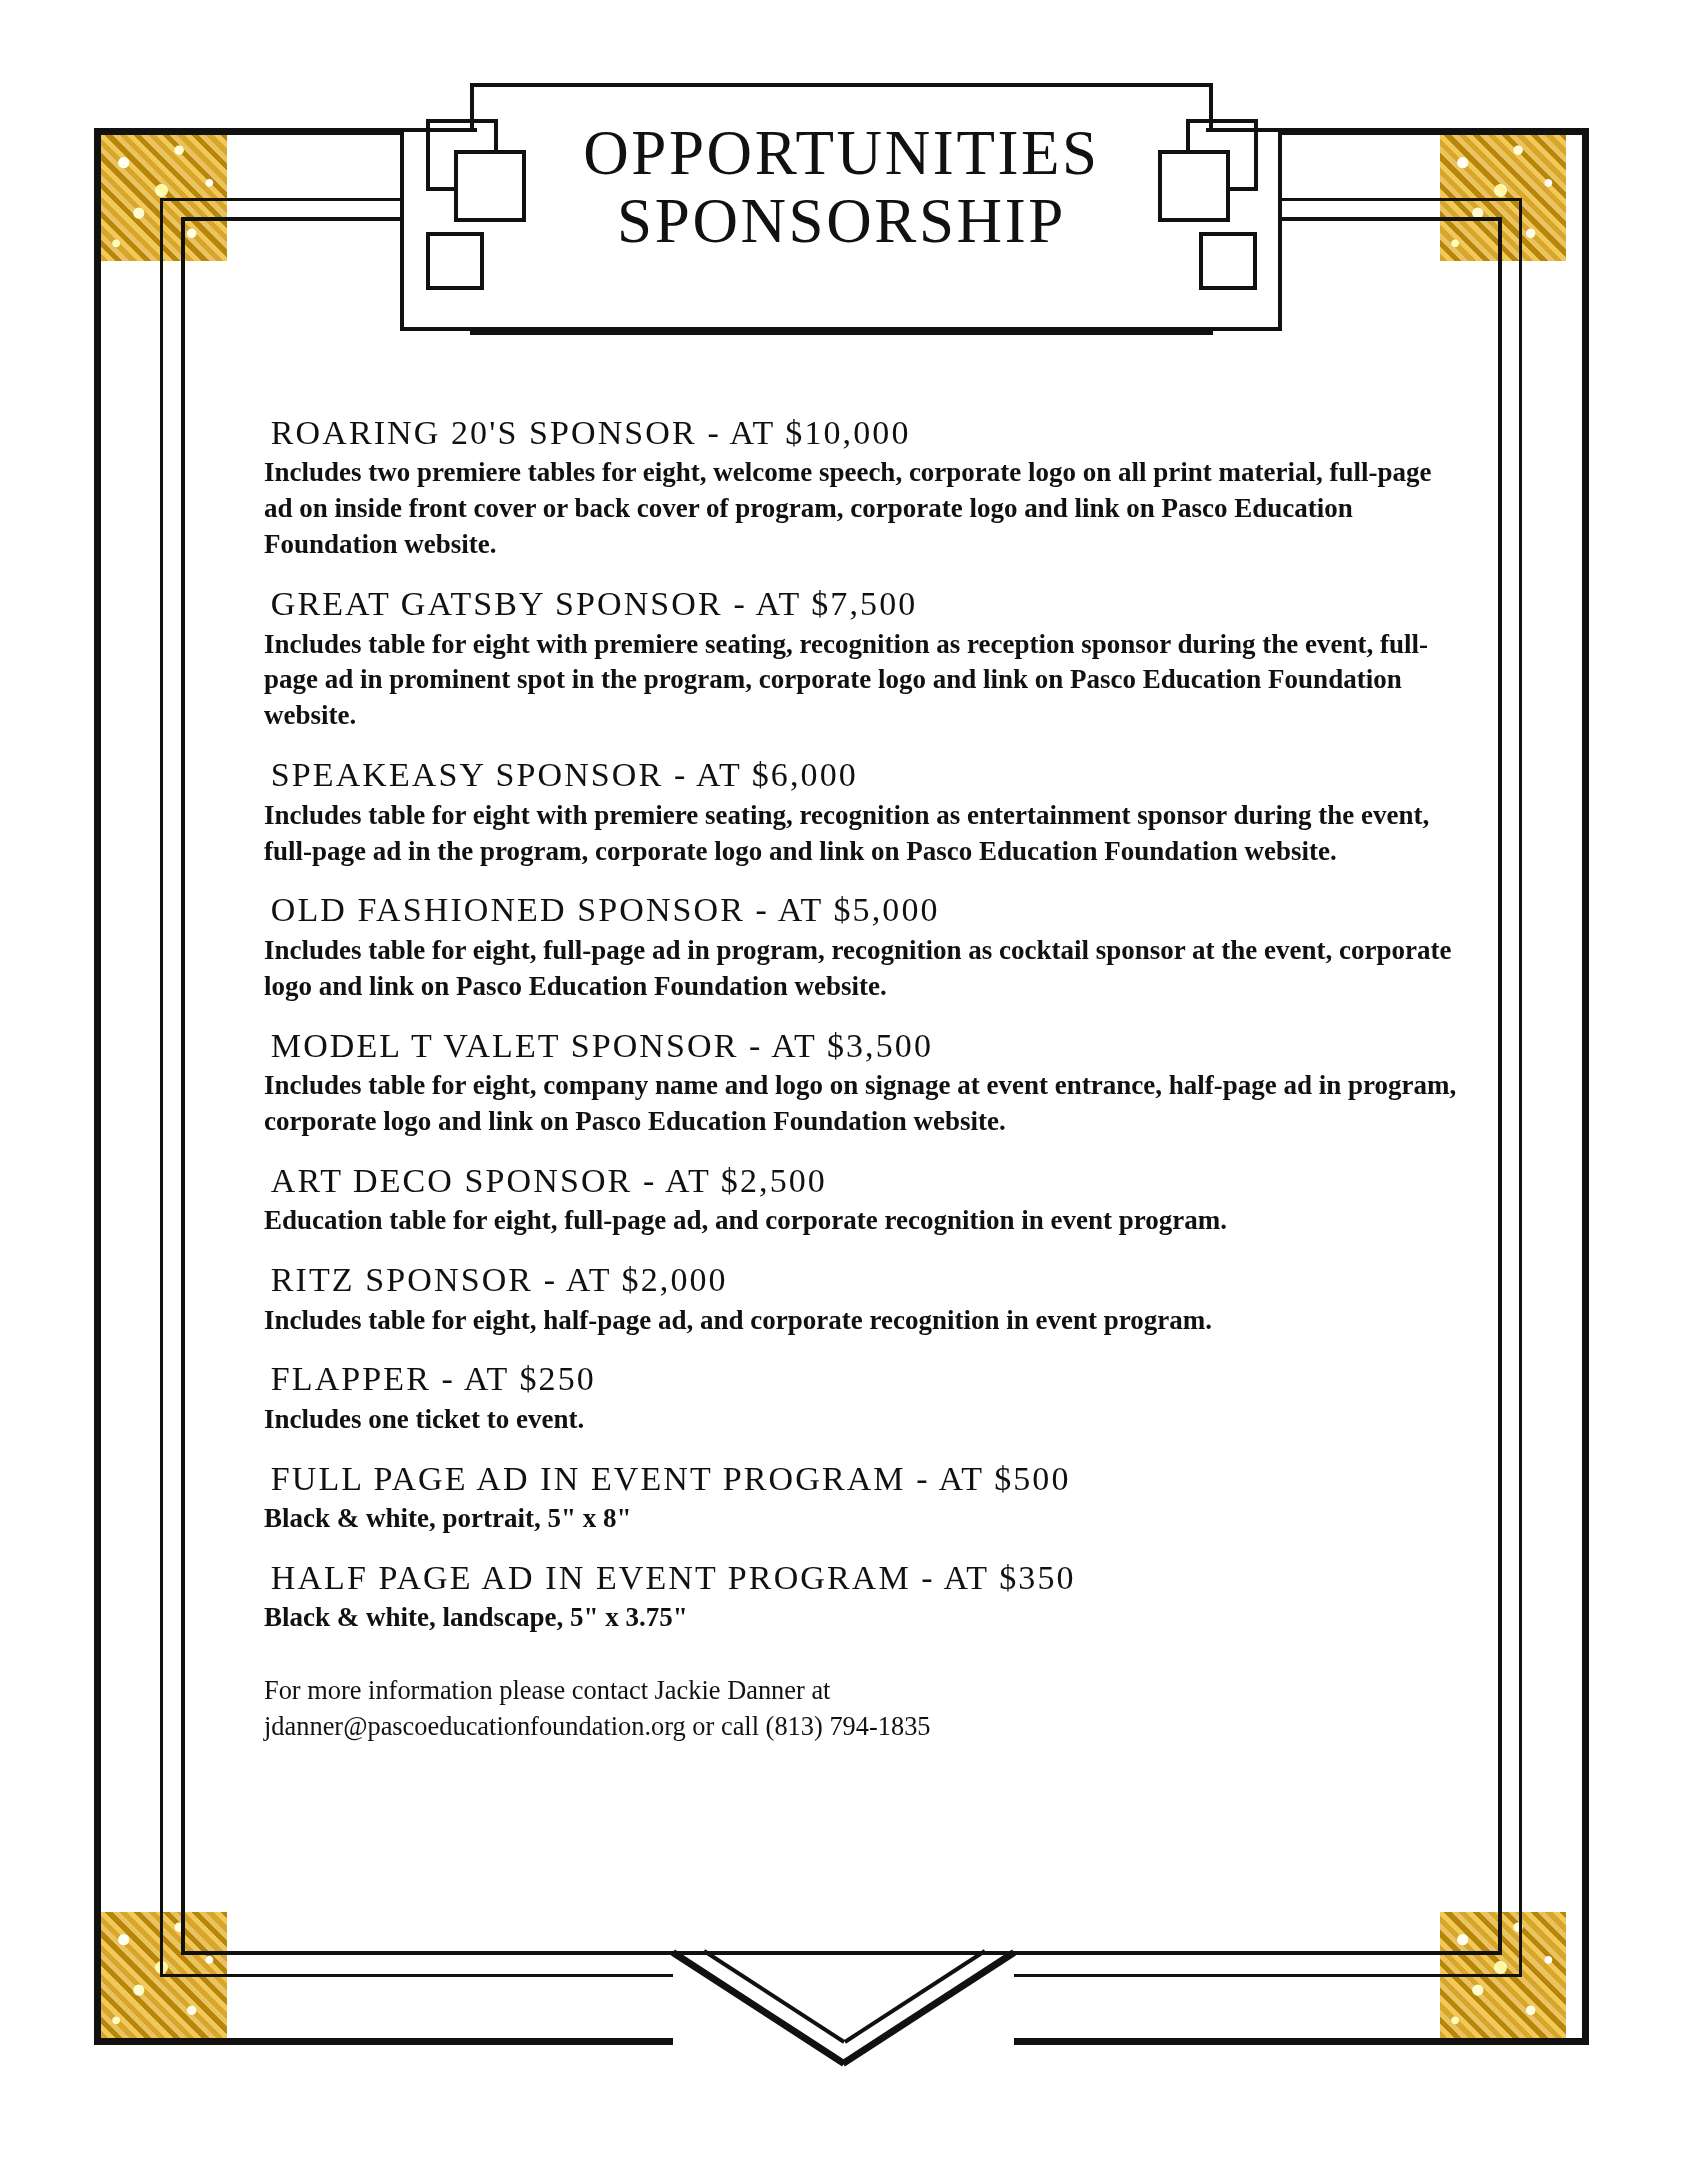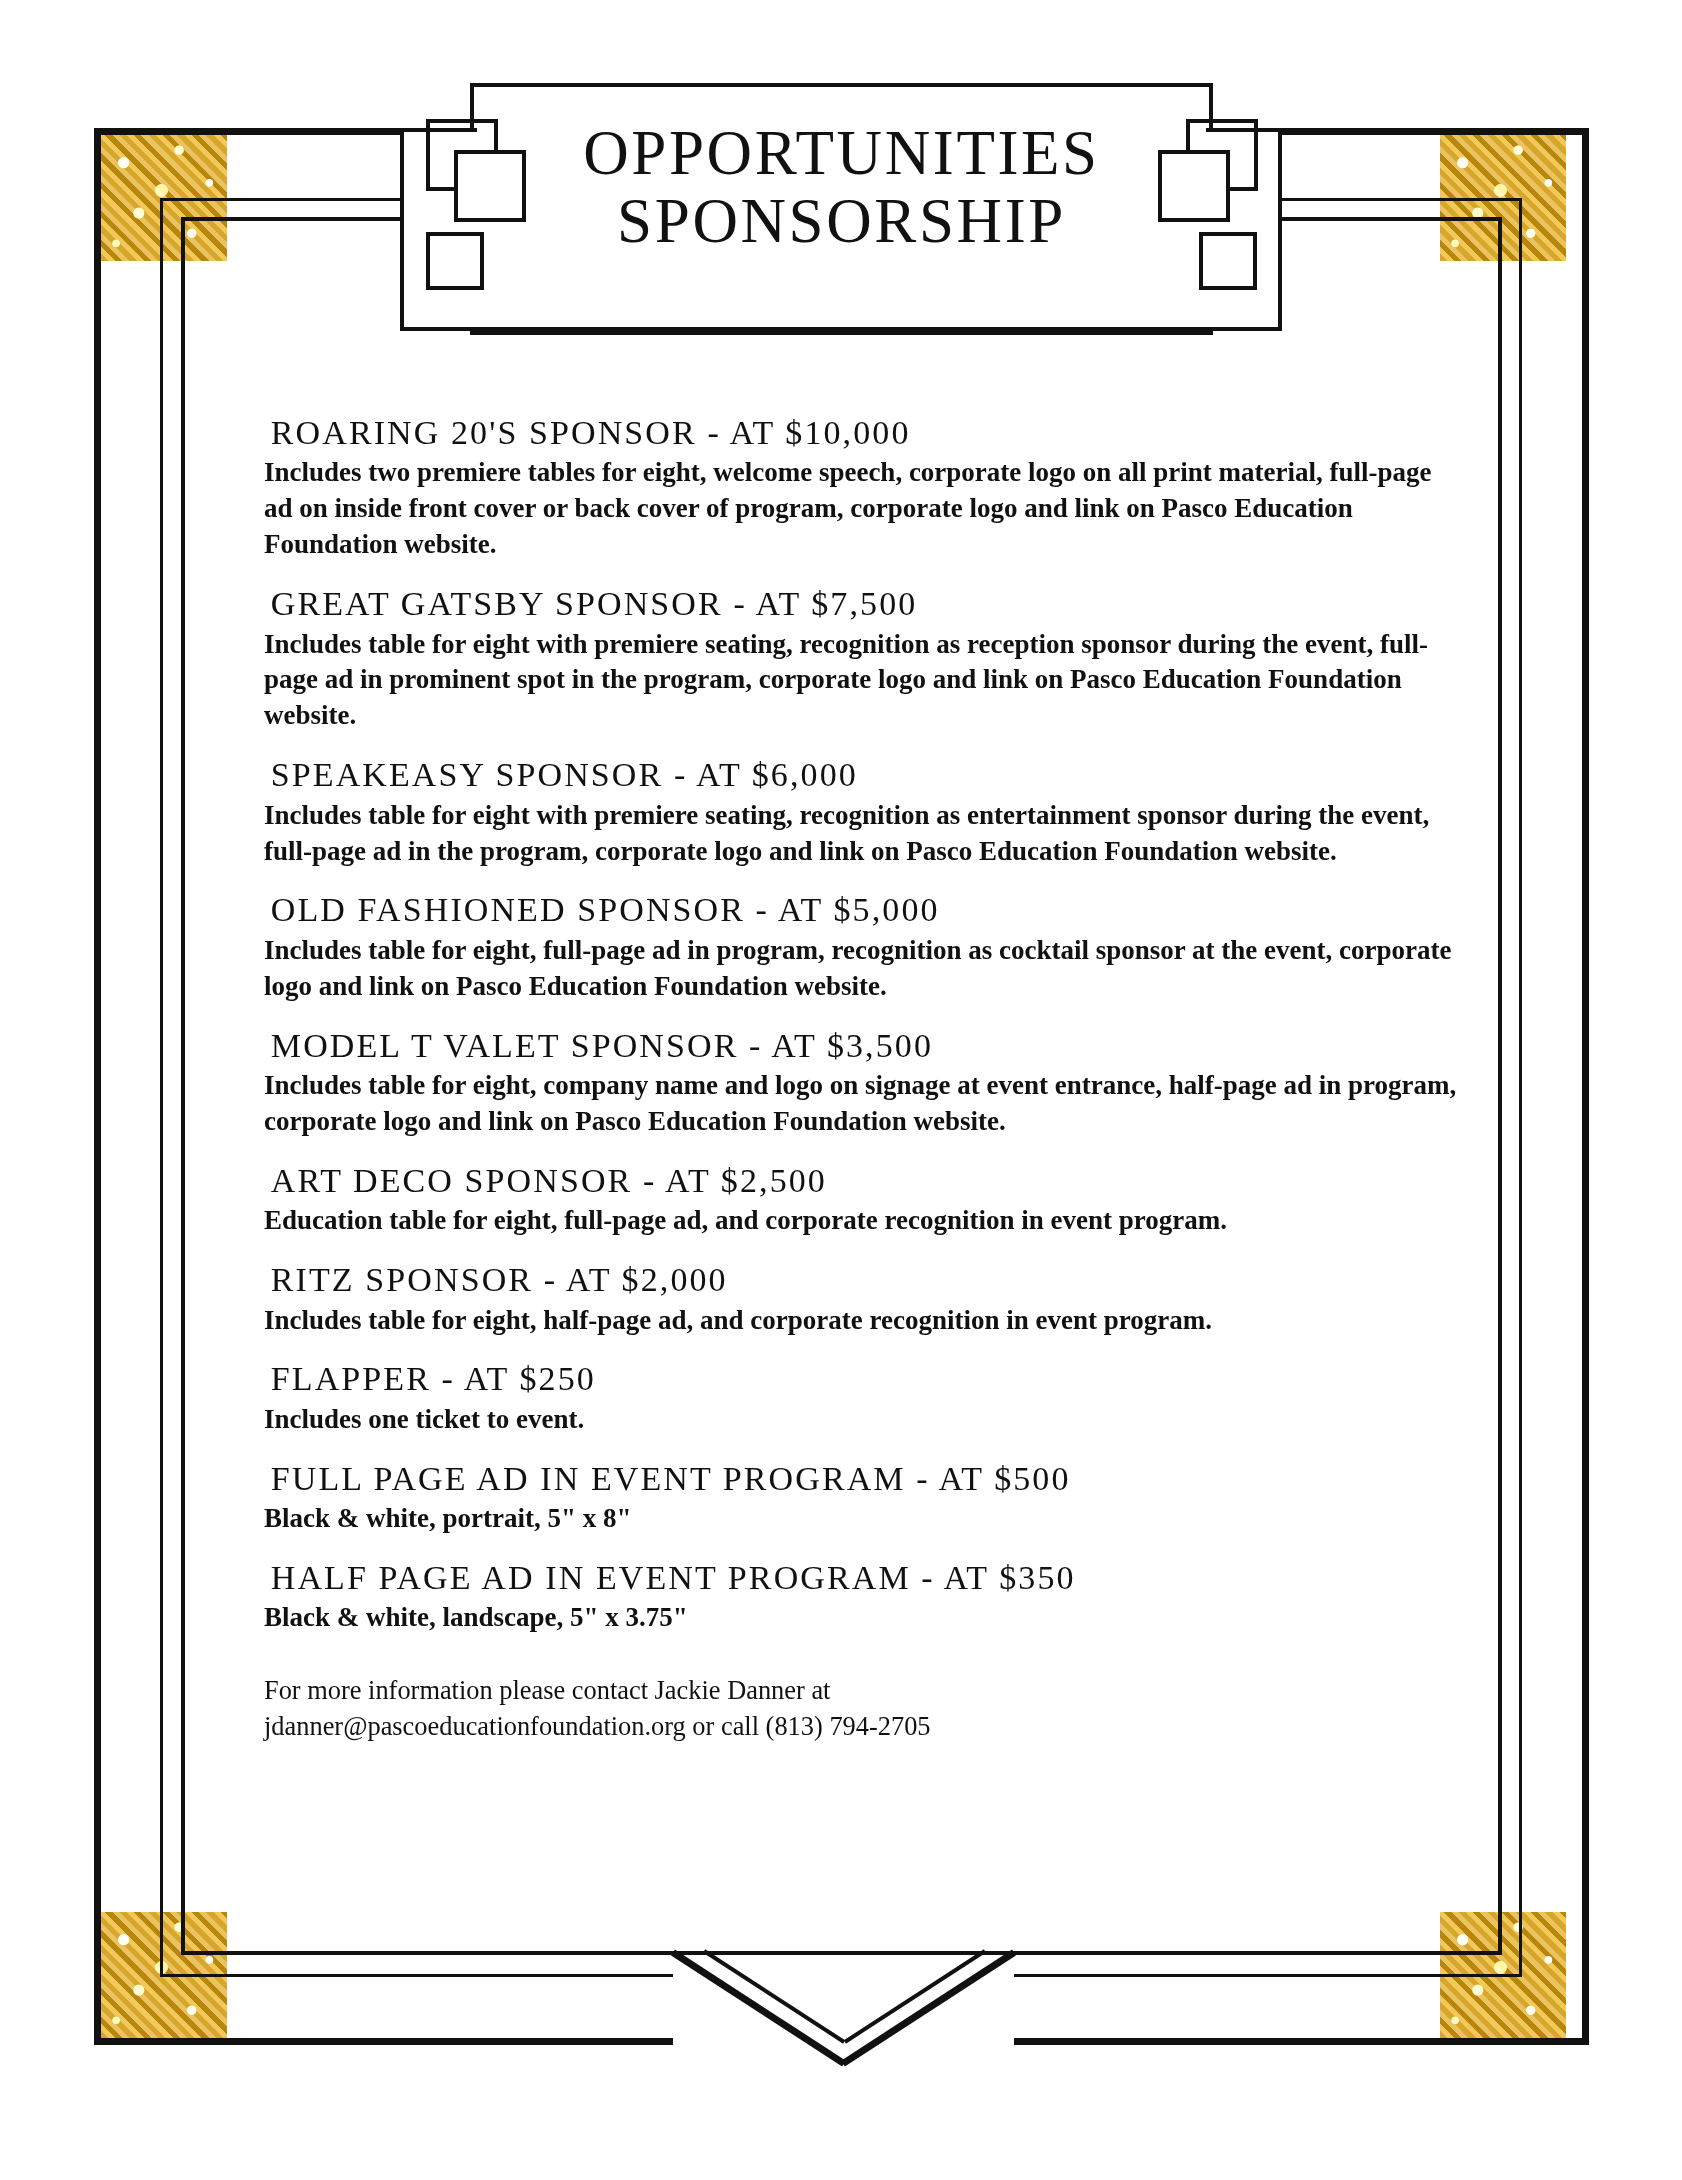--- a/index.html
+++ b/index.html
@@ -325,18 +325,18 @@
       <p class="tier-desc">Black &amp; white, portrait, 5" x 8"</p>
     </div>
 
     <div class="tier">
       <div class="tier-title">Half page ad in event program - at $350</div>
       <p class="tier-desc">Black &amp; white, landscape, 5" x 3.75"</p>
     </div>
 
     <div class="footer">
       <div>For more information please contact Jackie Danner at</div>
-      <div>jdanner@pascoeducationfoundation.org or call (813) 794-2705</div>
+      <div>jdanner@pascoeducationfoundation.org or call (813) 794-1835</div>
     </div>
 
   </div>
 </div>
 
 
 </body></html>

